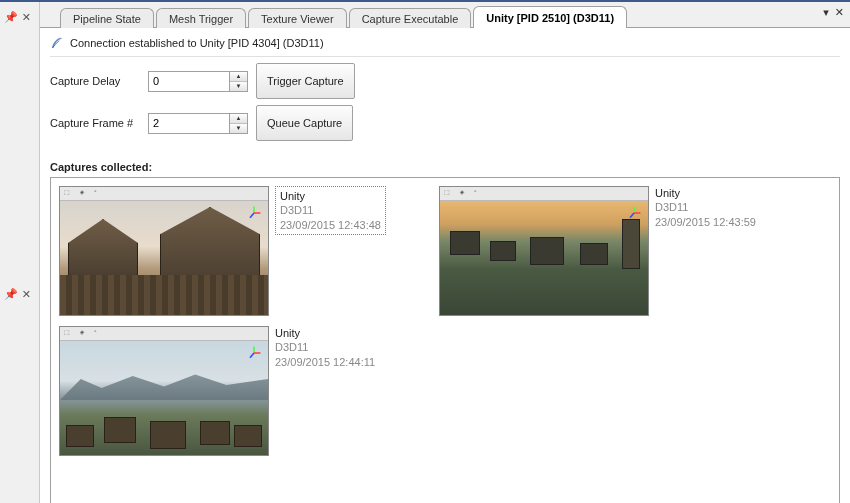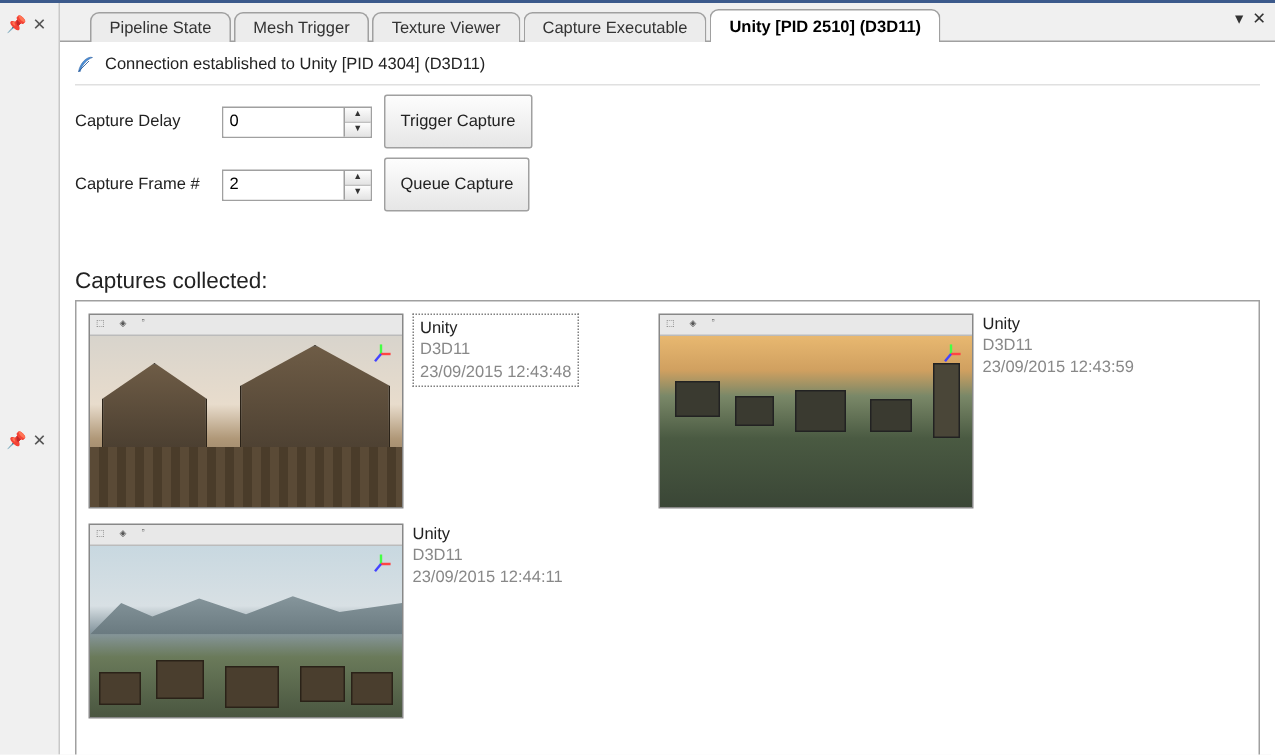--- a/index.html
+++ b/index.html
@@ -171,23 +171,24 @@
     padding: 2px 10px;
     height: 36px;
     font-size: 11px;
     font-family: inherit;
     cursor: default;
     border-radius: 2px;
     color: #222;
   }
 
   .captures-label {
-    margin-top: 38px;
-    font-size: 15px;
+    margin-top: 20px;
+    font-size: 11px;
     color: #222;
+    font-weight: bold;
   }
 
   .captures-box {
     border: 1px solid #a0a0a0;
     margin-top: 4px;
     height: 330px;
     padding: 8px;
     background: #fff;
     display: flex;
     flex-wrap: wrap;

